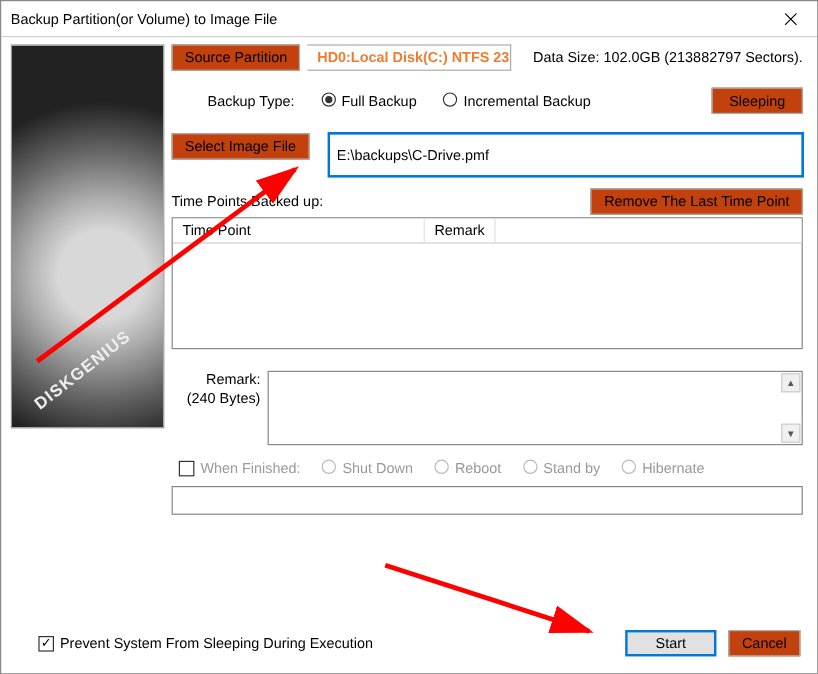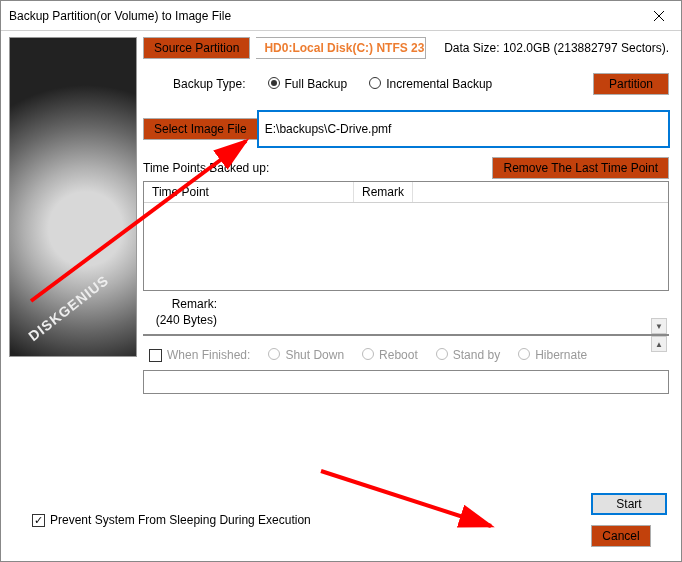--- a/index.html
+++ b/index.html
@@ -17,44 +17,44 @@
 .btn.primary { border: 2px solid #0078d7; background: #e1e1e1; padding: 3px 22px; }
 .src-label { color: #ed7d31; font-weight: 600; border: 1px solid #adadad; border-left: none; padding: 3px 8px; height: 22px; display: inline-flex; align-items: center; background: #fff; width: 170px; white-space: nowrap; overflow: hidden; }
 .data-size { margin-left: auto; font-size: 12px; }
 .backup-type { display: flex; align-items: center; gap: 22px; padding-left: 30px; margin-top: 14px; margin-bottom: 16px; }
 .radio { display: inline-flex; align-items: flex-start; gap: 5px; cursor: pointer; }
 .radio-circle { width: 12px; height: 12px; border: 1px solid #333; border-radius: 50%; display: inline-flex; align-items: center; justify-content: center; }
 .radio-circle.checked::after { content: ''; width: 6px; height: 6px; background: #333; border-radius: 50%; }
 .radio.disabled { color: #999; }
 .radio.disabled .radio-circle { border-color: #bbb; }
 input[type=text] { border: 1px solid #0078d7; padding: 3px 6px; height: 36px; width: 100%; font-family: inherit; font-size: 12px; outline: 2px solid #0078d7; outline-offset: -1px; }
-.sel-row { display: flex; align-items: center; gap: 0; }
+.sel-row { display: flex; align-items: flex-start; gap: 16px; }
 .sel-row .btn { height: 22px; }
 .sel-row input { flex: 1; }
 .tp-header { display: flex; align-items: center; margin-top: 10px; }
 .tp-header .lbl { flex: 1; }
 .tp-table { border: 1px solid #888; height: 110px; margin-top: 2px; overflow: auto; }
 .tp-head { display: flex; background: #fff; border-bottom: 1px solid #d0d0d0; }
 .tp-head div { padding: 3px 8px; border-right: 1px solid #e0e0e0; }
 .tp-head .c1 { width: 210px; }
-.remark-row { display: flex; margin-top: 6px; gap: 6px; flex-direction: column; }
+.remark-row { display: flex; margin-top: 18px; gap: 6px; }
 .remark-row .lbl { width: 74px; text-align: right; line-height: 1.3; }
 .remark-box { flex: 1; border: 1px solid #888; height: 62px; position: relative; }
 .remark-box .scroll-up, .remark-box .scroll-down { position: absolute; right: 1px; width: 16px; height: 16px; background: #f0f0f0; border: 1px solid #ccc; display: flex; align-items: center; justify-content: center; font-size: 8px; color: #555; cursor: pointer; }
 .remark-box .scroll-up { top: 1px; }
 .remark-box .scroll-down { bottom: 1px; }
 .wf-row { display: flex; align-items: center; gap: 18px; margin-top: 12px; padding-left: 6px; }
 .checkbox { display: inline-flex; align-items: center; gap: 5px; cursor: pointer; }
 .box { width: 13px; height: 13px; border: 1px solid #333; display: inline-flex; align-items: center; justify-content: center; font-size: 10px; }
 .box.checked::after { content: '✓'; font-size: 11px; line-height: 1; }
 .checkbox.disabled { color: #999; }
 .progress-box { border: 1px solid #888; height: 24px; margin-top: 8px; }
 .footer { position: absolute; bottom: 0; left: 17px; right: 0; display: flex; align-items: center; padding: 10px 14px 14px 14px; }
 .footer .prevent { display: inline-flex; align-items: center; gap: 5px; }
-.footer .actions { margin-left: auto; display: flex; gap: 10px; flex-direction: column; }
+.footer .actions { margin-left: auto; display: flex; gap: 10px; }
 .footer .actions .btn { width: 76px; justify-content: center; height: 22px; }
 .arrow { position: absolute; pointer-events: none; }
 </style>
 </head>
 <body>
 
 <div class="window">
   <div class="titlebar">
     <span class="title">Backup Partition(or Volume) to Image File</span>
     <div class="close">
@@ -75,21 +75,21 @@
       <div class="backup-type">
         <span>Backup Type:</span>
         <span class="radio">
           <span class="radio-circle checked"></span>
           <span>Full Backup</span>
         </span>
         <span class="radio">
           <span class="radio-circle"></span>
           <span>Incremental Backup</span>
         </span>
-        <button class="btn" style="margin-left:auto;width:76px;justify-content:center">Partition</button>
+        <button class="btn" style="margin-left:auto;width:76px;justify-content:center">Sleeping</button>
       </div>
 
       <div class="sel-row">
         <button class="btn">Select Image File</button>
         <input type="text" value="E:\backups\C-Drive.pmf" style="">
       </div>
 
       <div class="tp-header">
         <span class="lbl">Time Points Backed up:</span>
         <button class="btn">Remove The Last Time Point</button>

